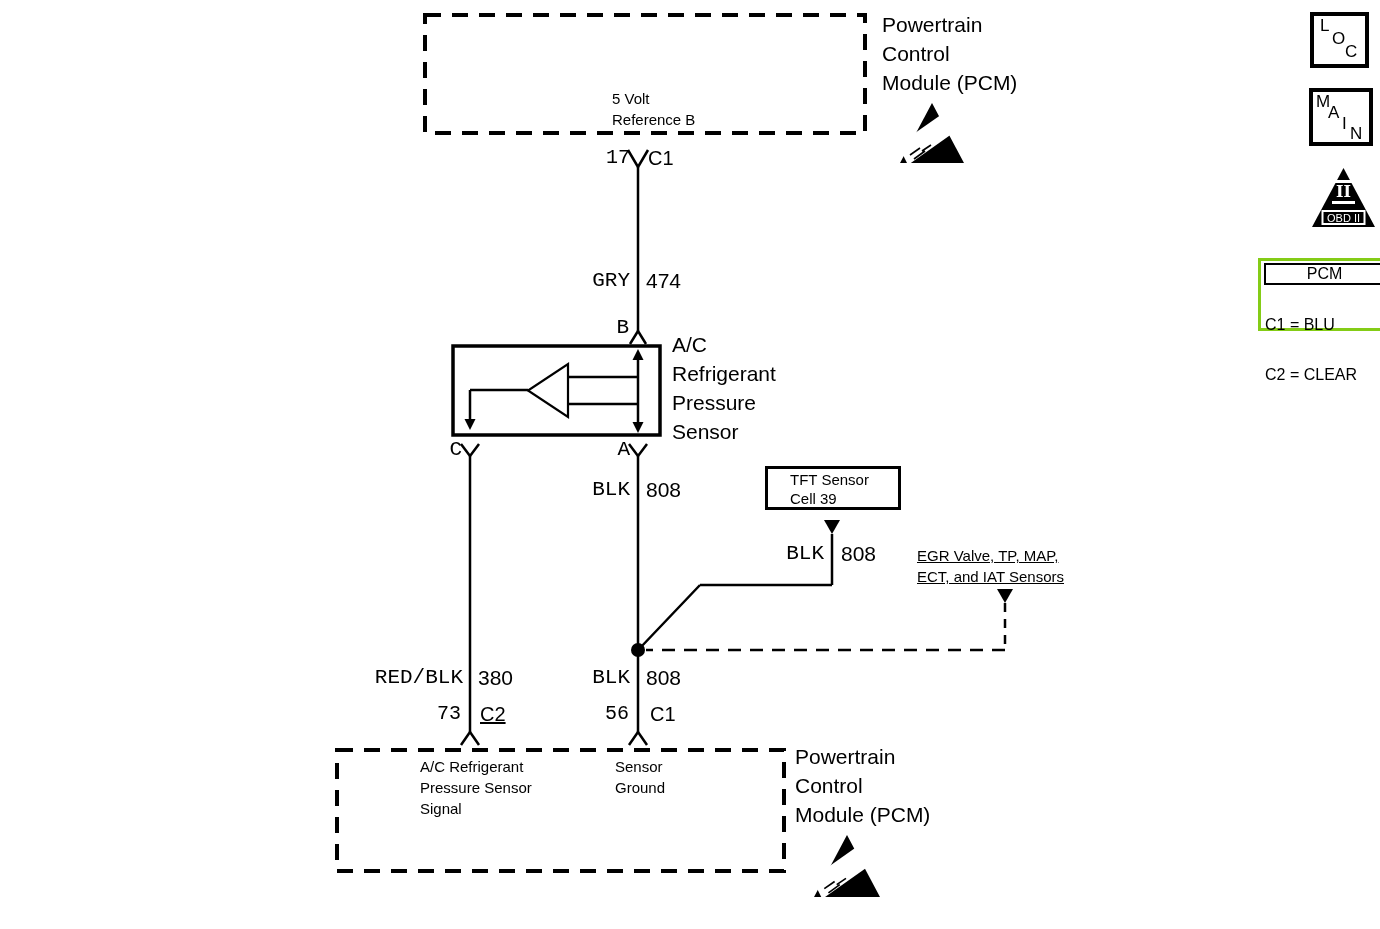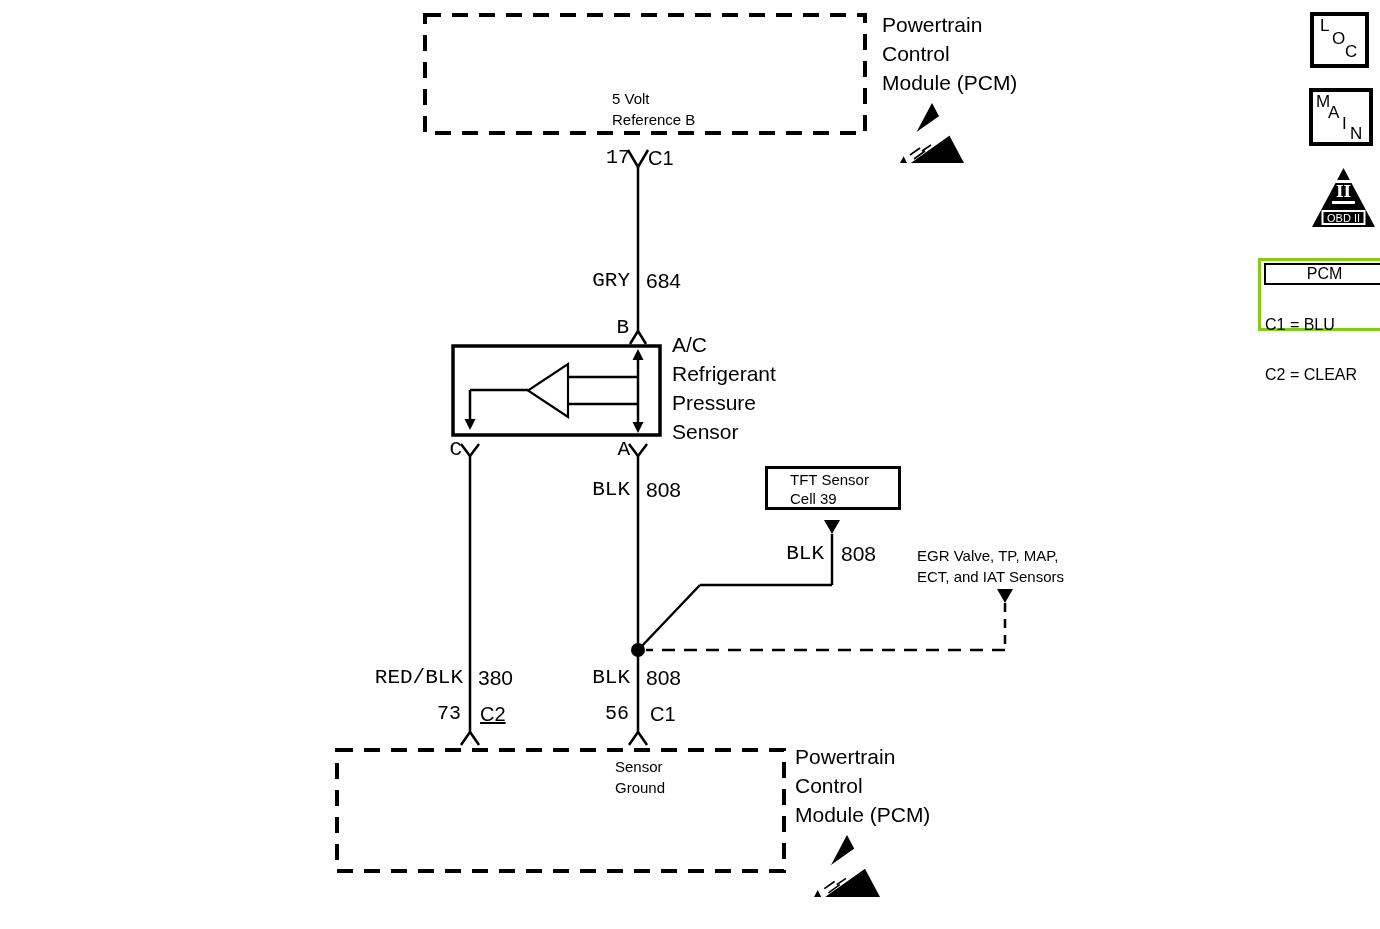--- a/index.html
+++ b/index.html
@@ -98,51 +98,54 @@
 
   <div class="lbl t15" style="left:612px; top:88px;">5 Volt
 Reference B</div>
   <div class="lbl t21" style="left:882px; top:10px;">Powertrain
 Control
 Module (PCM)</div>
   <div class="lbl t19 right" style="left:560px; top:146px; width:70px;">17</div>
   <div class="lbl t19" style="left:648px; top:146px;">C1</div>
 
   <div class="lbl t20 right" style="left:500px; top:268px; width:130px;">GRY</div>
-  <div class="lbl t20" style="left:646px; top:268px;">684</div>
+  <div class="lbl t20" style="left:646px; top:268px;">474</div>
 
   <div class="lbl t20 right" style="left:569px; top:315px; width:60px;">B</div>
   <div class="lbl t21" style="left:672px; top:330px;">A/C
 Refrigerant
 Pressure
 Sensor</div>
   <div class="lbl t20 right" style="left:402px; top:437px; width:60px;">C</div>
   <div class="lbl t20 right" style="left:570px; top:437px; width:60px;">A</div>
 
   <div class="lbl t20 right" style="left:512px; top:477px; width:118px;">BLK</div>
   <div class="lbl t20" style="left:646px; top:477px;">808</div>
 
   <div class="tftbox">TFT Sensor
 Cell 39</div>
   <div class="lbl t20 right" style="left:706px; top:541px; width:118px;">BLK</div>
   <div class="lbl t20" style="left:841px; top:541px;">808</div>
 
-  <div class="lbl t15" style="left:917px; top:545px;">EGR Valve, TP, MAP,
+  <div class="lbl t15" style="left:917px; top:545px;text-decoration:underline;">EGR Valve, TP, MAP,
 ECT, and IAT Sensors</div>
 
   <div class="lbl t20 right" style="left:330px; top:665px; width:133px;">RED/BLK</div>
   <div class="lbl t20" style="left:478px; top:665px;">380</div>
   <div class="lbl t20 right" style="left:512px; top:665px; width:118px;">BLK</div>
   <div class="lbl t20" style="left:646px; top:665px;">808</div>
 
   <div class="lbl t19 right" style="left:400px; top:702px; width:61px;">73</div>
   <div class="lbl t19" style="left:480px; top:702px;text-decoration:underline;">C2</div>
   <div class="lbl t19 right" style="left:568px; top:702px; width:61px;">56</div>
   <div class="lbl t19" style="left:650px; top:702px;">C1</div>
 
+  <div class="lbl t15" style="left:420px; top:756px;">A/C Refrigerant
+Pressure Sensor
+Signal</div>
   <div class="lbl t15" style="left:615px; top:756px;">Sensor
 Ground</div>
   <div class="lbl t21" style="left:795px; top:742px;">Powertrain
 Control
 Module (PCM)</div>
 
   <svg class="esd" style="left:900px; top:103px;" width="64" height="60" viewBox="0 0 64 60">
     <polygon points="32,0 64,60 0,60" fill="#000"></polygon>
     <polygon points="-2,42 45,9 56,28 8,62" fill="#fff"></polygon>
     <path d="M10,52 l10,-7 M14,56 l11,-8 M22,48 l9,-6" stroke="#000" stroke-width="1.6" fill="none"></path>

